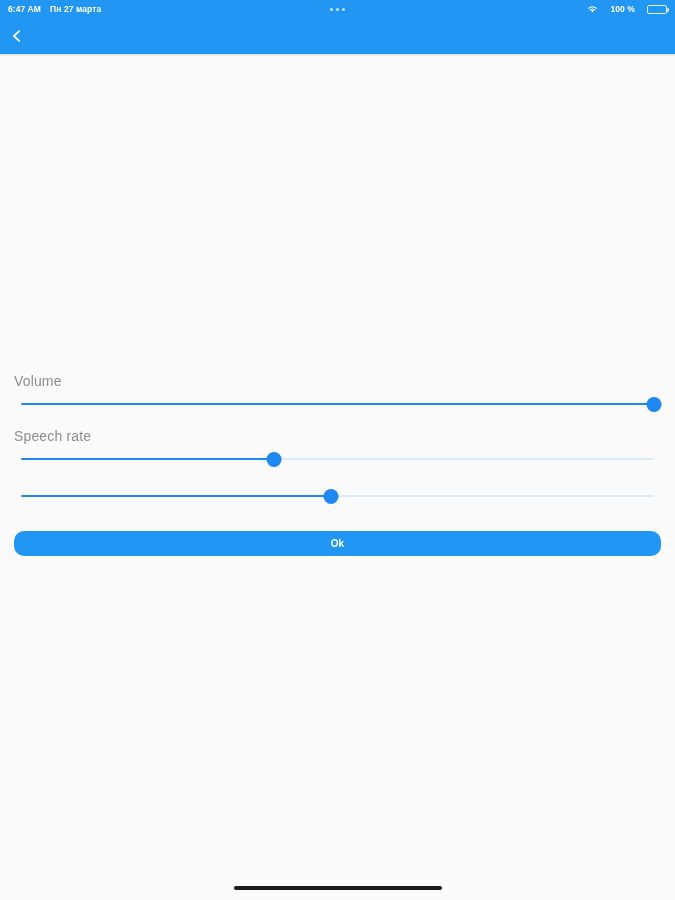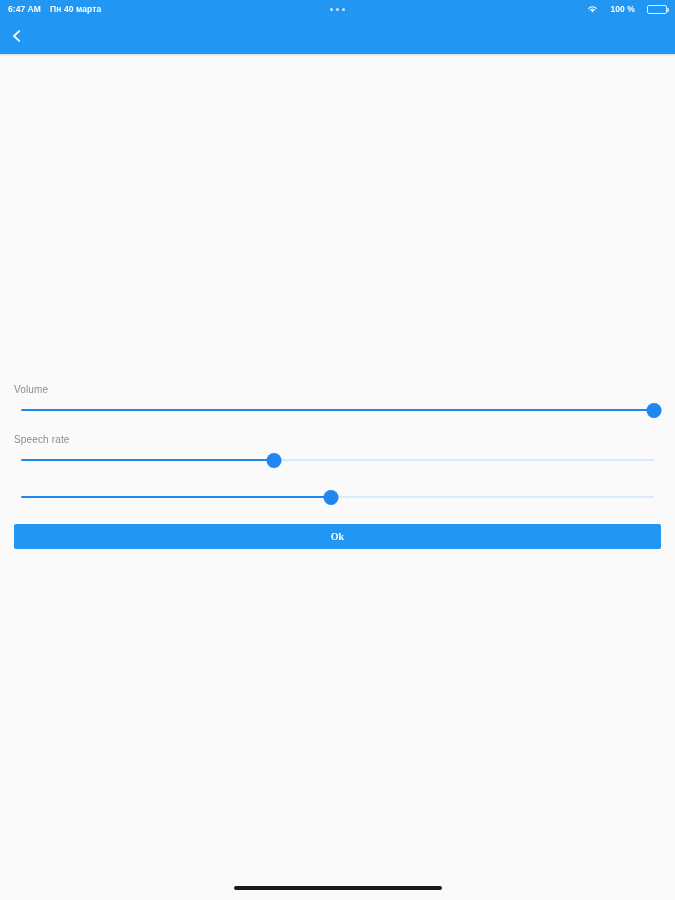--- a/index.html
+++ b/index.html
@@ -156,23 +156,23 @@
     right: 0;
     top: 316px;
     padding: 0 7px;
   }
 
   .slider-group {
     margin-bottom: 11px;
   }
 
   .slider-label {
-    font-size: 10px;
+    font-size: 14px;
     color: #8d8d8d;
-    margin: 11px 0 2px 7px;
+    margin: 0 0 2px 7px;
     letter-spacing: 0.15px;
   }
 
   .slider {
     position: relative;
     height: 26px;
     margin: 0 14px;
     display: flex;
     align-items: center;
     cursor: pointer;
@@ -199,35 +199,35 @@
     position: absolute;
     width: 15px;
     height: 15px;
     border-radius: 50%;
     background: #1e88f0;
     transform: translateX(-50%);
     box-shadow: 0 0 0 0.5px rgba(0,0,0,0.04);
   }
 
   .ok-button {
-    margin: 14px 7px 0 7px;
+    margin: 22px 7px 0 7px;
     height: 25px;
     background: #2196f3;
-    border-radius: 2px;
+    border-radius: 10px;
     display: flex;
     align-items: center;
     justify-content: center;
     color: #ffffff;
     font-size: 10px;
     font-weight: bold;
     letter-spacing: 0.2px;
     cursor: pointer;
     border: none;
     width: calc(100% - 14px);
-    font-family: Liberation Serif, serif;
+    font-family: Liberation Sans, sans-serif;
   }
 
   
   .home-indicator-area {
     height: 24px;
     display: flex;
     align-items: center;
     justify-content: center;
     flex: 0 0 auto;
     background: #fafafa;
@@ -240,21 +240,21 @@
   }
 </style>
 </head>
 <body>
 
 <div class="device">
 
   <div class="status-bar">
     <div class="status-left">
       <span>6:47 AM</span>
-      <span>Пн 40 марта</span>
+      <span>Пн 27 марта</span>
     </div>
 
     <div class="status-center">
       <div class="dots">
         <i></i>
           <i></i>
           <i></i>
       </div>
     </div>
 

